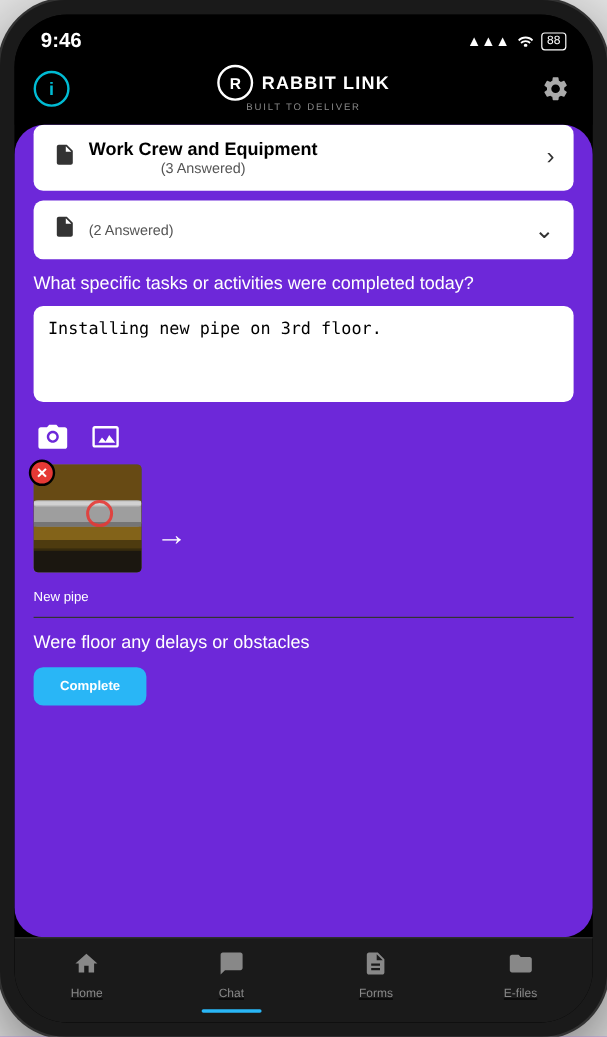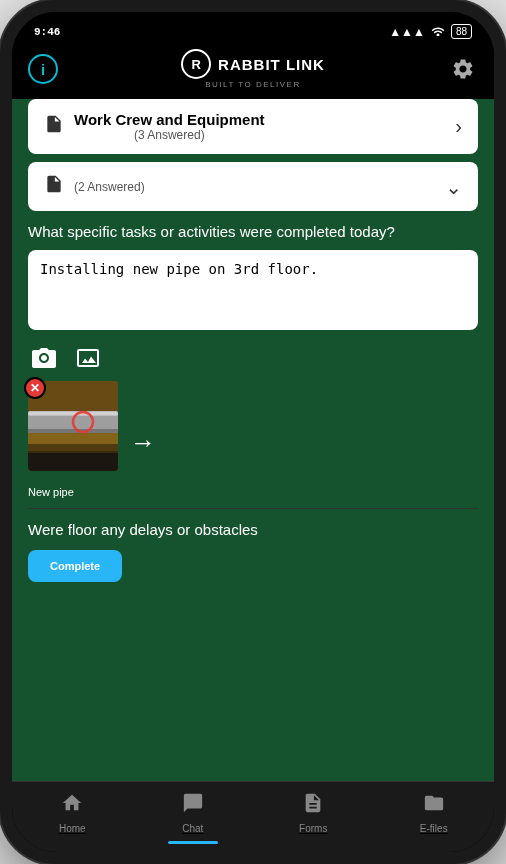--- a/index.html
+++ b/index.html
@@ -38,23 +38,22 @@
     .status-bar {
       display: flex;
       justify-content: space-between;
       align-items: center;
       padding: 12px 22px 4px 22px;
       background: #000;
       flex-shrink: 0;
     }
     .status-time {
       color: #fff;
-      font-size: 11px;
+      font-size: 17px;
       font-weight: 600;
-      font-family: Liberation Mono, monospace;
     }
     .status-icons {
       display: flex;
       align-items: center;
       gap: 5px;
       color: #fff;
       font-size: 12px;
     }
 
     
@@ -118,23 +117,24 @@
       display: flex;
       align-items: center;
       justify-content: center;
       color: #aaa;
       font-size: 22px;
     }
 
     
     .content-area {
       flex: 1;
-      background: #14532d;
+      background: #6d28d9;
       overflow-y: auto;
       padding: 0 16px 8px 16px;
+      border-radius: 25px;
     }
 
     
     .section-card {
       background: #fff;
       border-radius: 8px;
       margin-bottom: 8px;
       padding: 12px 16px;
       display: flex;
       align-items: center;

